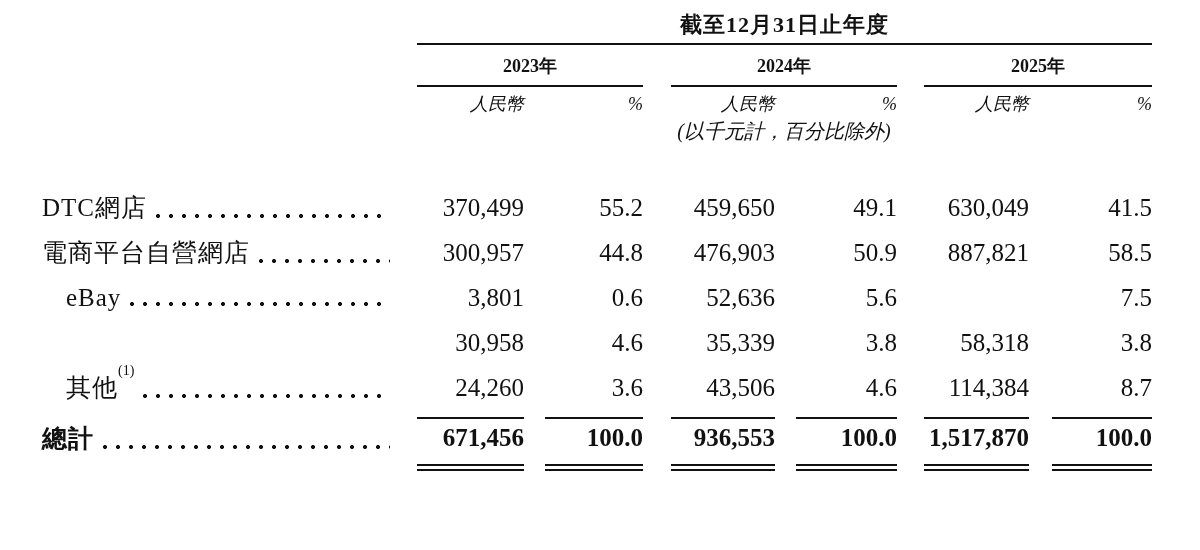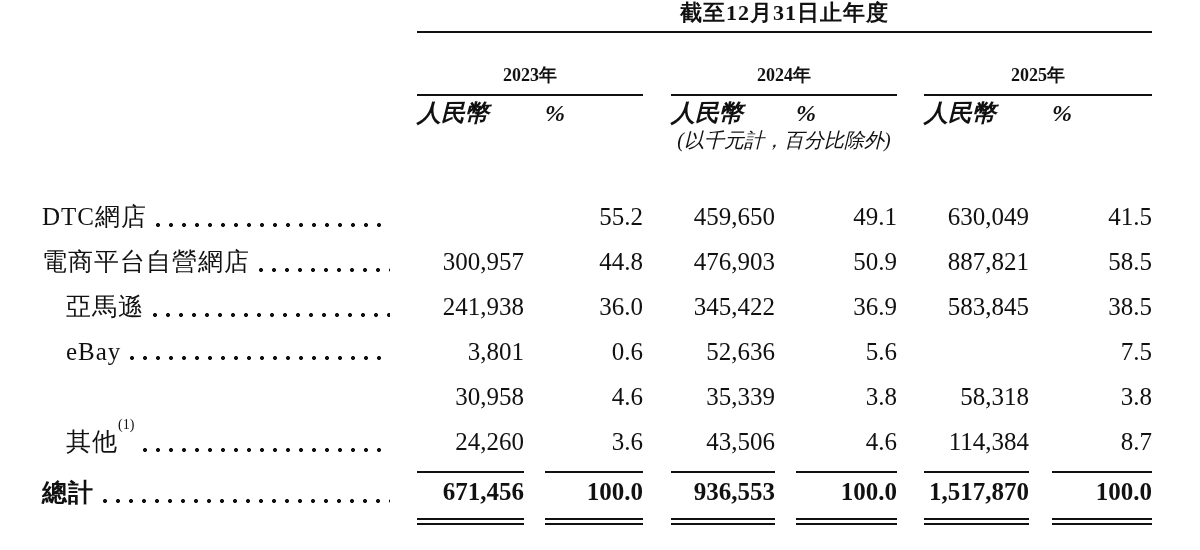--- a/index.html
+++ b/index.html
@@ -3,36 +3,36 @@
 <meta charset="utf-8">
 <style>
   * { margin: 0; padding: 0; box-sizing: border-box; }
   html, body {
     width: 1200px; height: 550px;
     background: #ffffff;
     color: #111111;
     font-family: "Liberation Serif", "DejaVu Serif", serif;
     overflow: hidden;
   }
-  .sheet { position: relative; width: 1200px; height: 465px; }
+  .sheet { position: relative; width: 1200px; height: 465px; padding-top: 12px; }
   .tbl { margin-left: 42px; width: 1110px; }
 
   
   .grid {
     display: grid;
     grid-template-columns: 375px 107px 21px 98px 28px 104px 21px 101px 27px 105px 23px 100px;
     align-items: end;
   }
   .c-label { grid-column: 1; }
   .c1 { grid-column: 2; }  .c2 { grid-column: 4; }
   .c3 { grid-column: 6; }  .c4 { grid-column: 8; }
   .c5 { grid-column: 10; } .c6 { grid-column: 12; }
   .span-title  { grid-column: 2 / 13; }
   .span-g2023  { grid-column: 2 / 5; }
-  .span-g2024  { grid-column: 6 / 9; margin-top: 21px; }
+  .span-g2024  { grid-column: 6 / 9; }
   .span-g2025  { grid-column: 10 / 13; }
 
   .title-cell {
     text-align: center;
     font-weight: bold;
     font-size: 22px;
     line-height: 26px;
     padding-bottom: 5px;
     border-bottom: 2px solid #111;
     letter-spacing: 1px;
@@ -41,26 +41,25 @@
     text-align: center;
     font-weight: bold;
     font-size: 18px;
     line-height: 26px;
     padding-top: 8px;
     padding-bottom: 6px;
     border-bottom: 2px solid #111;
   }
   .colhead-row { align-items: start; }
   .colhead {
-    text-align: left;
+    text-align: right;
     font-style: italic;
-    font-size: 24px;
+    font-size: 18px;
     line-height: 26px;
     padding-top: 4px;
-    font-weight: bold;
   }
   .note-cell {
     text-align: center;
     font-style: italic;
     font-size: 20px;
     line-height: 26px;
     margin-top: 1px;
   }
   .spacer { height: 41px; }
 
@@ -132,52 +131,41 @@
       <div class="note-cell span-g2024">(以千元計，百分比除外)</div>
     </div>
 
     <div class="spacer"></div>
 
     <div class="grid data-row">
       <div class="label-cell c-label">
         <span>DTC網店</span>
         <span class="leader"></span>
       </div>
+      <div class="num c1">370,499</div>
       <div class="num c2">55.2</div>
       <div class="num c3">459,650</div>
       <div class="num c4">49.1</div>
       <div class="num c5">630,049</div>
       <div class="num c6">41.5</div>
     </div>
 
     <div class="grid data-row">
       <div class="label-cell c-label">
         <span>電商平台自營網店</span>
         <span class="leader"></span>
       </div>
       <div class="num c1">300,957</div>
       <div class="num c2">44.8</div>
       <div class="num c3">476,903</div>
       <div class="num c4">50.9</div>
       <div class="num c5">887,821</div>
       <div class="num c6">58.5</div>
     </div>
 
-    <div class="grid data-row">
-      <div class="label-cell c-label indent">
-        <span>亞馬遜</span>
-        <span class="leader"></span>
-      </div>
-      <div class="num c1">241,938</div>
-      <div class="num c2">36.0</div>
-      <div class="num c3">345,422</div>
-      <div class="num c4">36.9</div>
-      <div class="num c5">583,845</div>
-      <div class="num c6">38.5</div>
-    </div>
 
     <div class="grid data-row">
       <div class="label-cell c-label indent">
         <span>eBay</span>
         <span class="leader"></span>
       </div>
       <div class="num c1">3,801</div>
       <div class="num c2">0.6</div>
       <div class="num c3">52,636</div>
       <div class="num c4">5.6</div>

